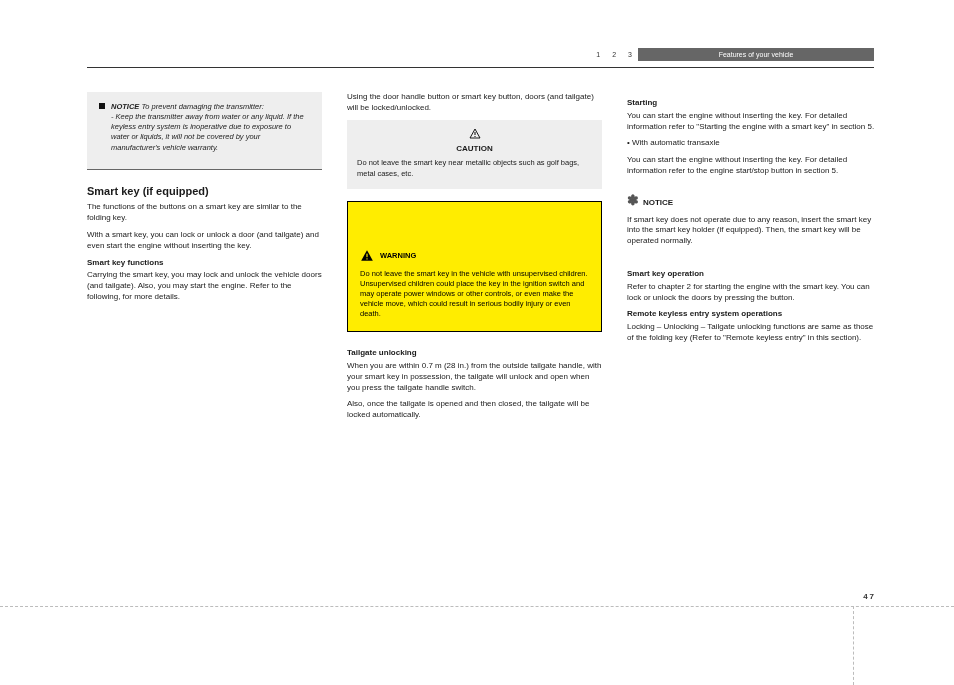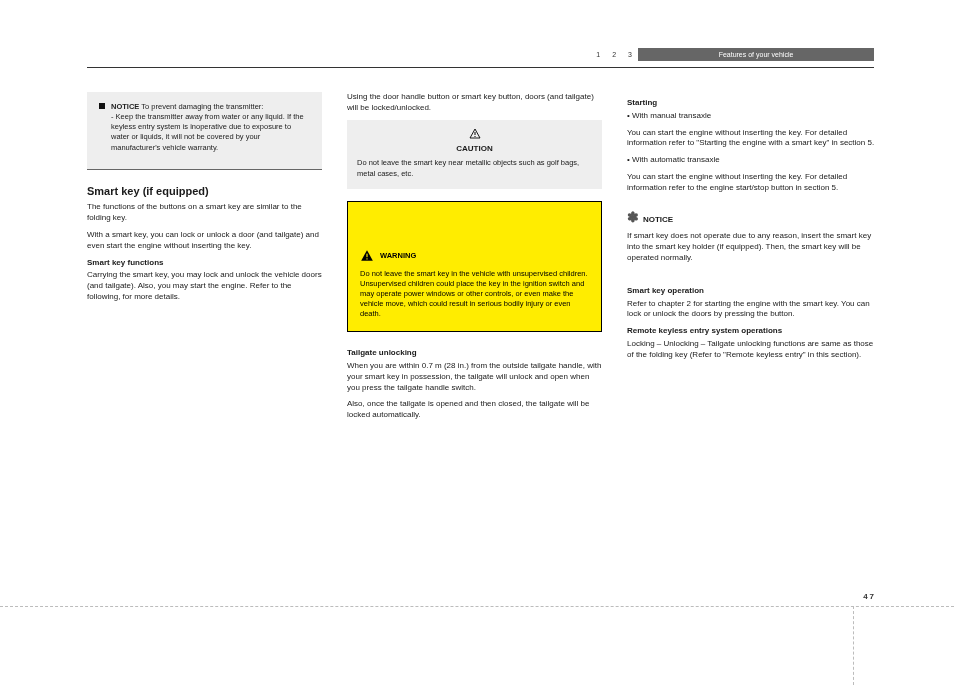--- a/index.html
+++ b/index.html
@@ -77,20 +77,21 @@
 
   .box {
     background: #eee;
     padding: 10px 12px 12px 12px;
     font-size: 7.5px;
     color: #222;
   }
   .box.notice {
     border-bottom: 0.6px solid #666;
     padding-bottom: 10px;
+    font-style: italic;
   }
   .box-pair { background:#eee; }
   .bullet {
     display: flex;
     gap: 6px;
     margin-bottom: 4px;
   }
   .bullet .sq {
     width: 6px; height: 6px; background: #111; flex: none; margin-top: 1px;
   }
@@ -237,21 +238,20 @@
     </div>
 
     <div style="height:10px"></div>
     <div class="sub">Tailgate unlocking</div>
     <p class="p">When you are within 0.7 m (28 in.) from the outside tailgate handle, with your smart key in possession, the tailgate will unlock and open when you press the tailgate handle switch.</p>
     <p class="p">Also, once the tailgate is opened and then closed, the tailgate will be locked automatically.</p>
   </div>
 
   <div class="col col3">
     <div class="sub">Starting</div>
-    <p class="p">• With manual transaxle</p>
     <p class="p">You can start the engine without inserting the key. For detailed information refer to "Starting the engine with a smart key" in section 5.</p>
     <p class="p">• With automatic transaxle</p>
     <p class="p">You can start the engine without inserting the key. For detailed information refer to the engine start/stop button in section 5.</p>
 
     <div style="height:10px"></div>
     <p class="p">
       <span class="star">✽</span>
       <span class="notice-label">NOTICE</span>
     </p>
     <p class="p">If smart key does not operate due to any reason, insert the smart key into the smart key holder (if equipped). Then, the smart key will be operated normally.</p>

